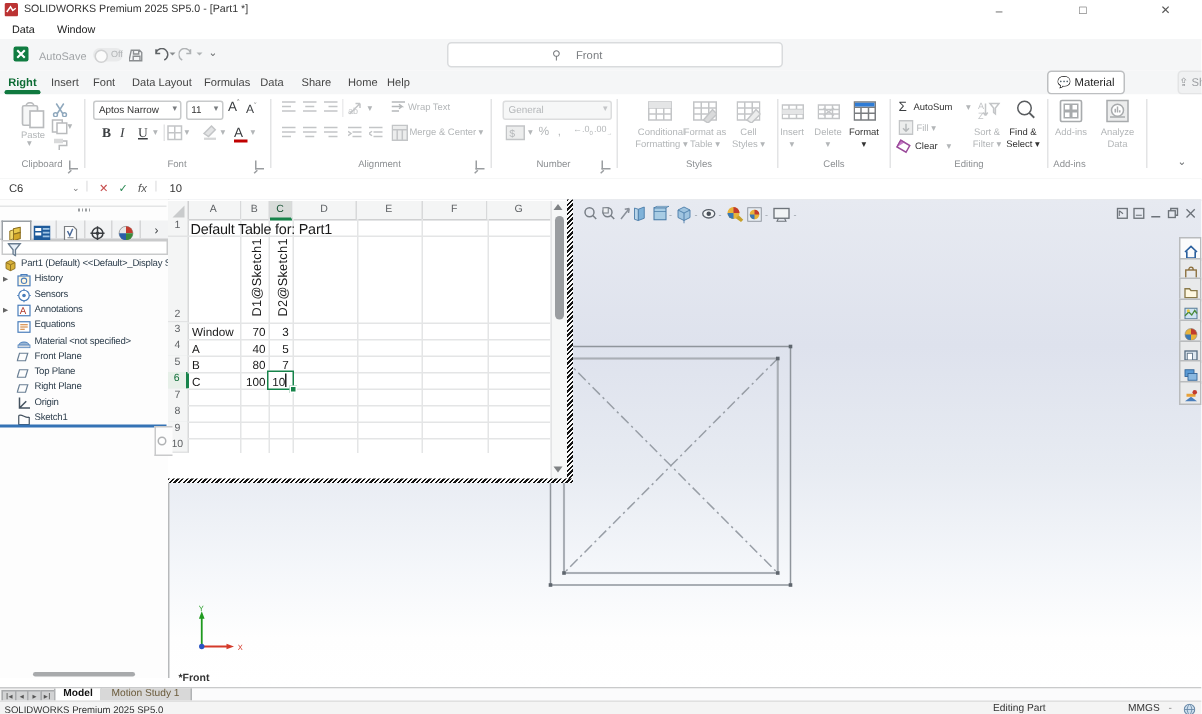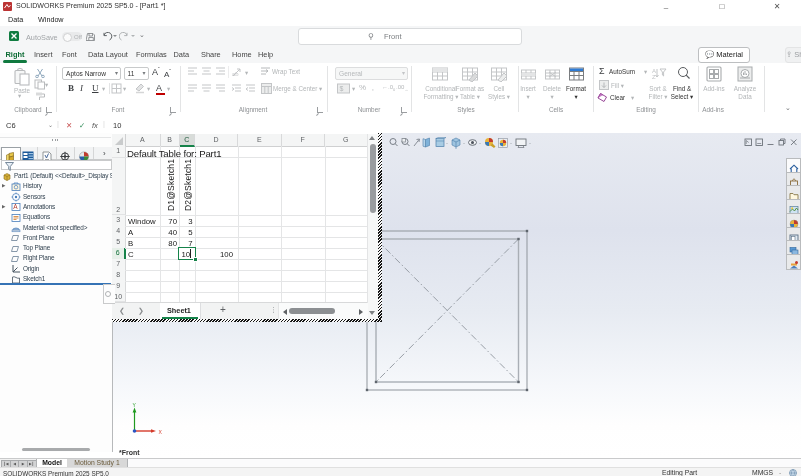--- a/index.html
+++ b/index.html
@@ -650,48 +650,35 @@
   <div class="cell" style="left:15px;top:14.5px;font-size:9.6px;letter-spacing:-0.15px;">Default Table for: Part1</div>
   <div class="cell vtext" style="left:54px;top:78px;">D1@Sketch1</div>
   <div class="cell vtext" style="left:70.5px;top:78px;">D2@Sketch1</div>
   <div class="cell" style="left:16px;top:83.5px;">Window</div>
   <div class="cell" style="left:16px;top:94.5px;">A</div>
   <div class="cell" style="left:16px;top:105.5px;">B</div>
   <div class="cell" style="left:16px;top:116.5px;">C</div>
   <div class="cell num" style="left:48px;top:83.5px;width:17px;">70</div>
   <div class="cell num" style="left:48px;top:94.5px;width:17px;">40</div>
   <div class="cell num" style="left:48px;top:105.5px;width:17px;">80</div>
-  <div class="cell num" style="left:64px;top:116.5px;width:17px;padding-left:40px;">100</div>
+  <div class="cell num" style="left:48px;top:116.5px;width:17px;">100</div>
   <div class="cell num" style="left:67px;top:83.5px;width:13.5px;">3</div>
   <div class="cell num" style="left:67px;top:94.5px;width:13.5px;">5</div>
   <div class="cell num" style="left:67px;top:105.5px;width:13.5px;">7</div>
 
   <div class="abs" style="left:65.5px;top:114px;width:16px;height:10.5px;border:1.3px solid #16834a;background:#fff;"></div>
   <div class="cell" style="left:69.5px;top:116.5px;">10</div>
   <div class="abs" style="left:77.5px;top:115.5px;width:1px;height:9px;background:#222;"></div>
   <div class="abs" style="left:80.5px;top:124px;width:3px;height:3px;background:#16834a;border:1px solid #fff;"></div>
 
   <div class="abs" style="left:255px;top:1px;width:11px;height:184.5px;background:#f6f7f7;border-left:1px solid #e3e4e5;"></div>
   <div class="abs" style="left:257px;top:3px;width:0;height:0;border-left:3.5px solid transparent;border-right:3.5px solid transparent;border-bottom:4.5px solid #7f8284;"></div>
   <div class="abs" style="left:257.5px;top:11px;width:6px;height:69px;background:#9a9da0;border-radius:3px;"></div>
   <div class="abs" style="left:257px;top:178px;width:0;height:0;border-left:3.5px solid transparent;border-right:3.5px solid transparent;border-top:4.5px solid #7f8284;"></div>
 
-  <div class="abs" id="tabbar">
-    <span class="abs" style="left:7px;top:4.5px;color:#8a8d8f;font-size:7px;">❮</span>
-    <span class="abs" style="left:26px;top:4.5px;color:#8a8d8f;font-size:7px;">❯</span>
-    <div class="abs" style="left:48px;top:0px;width:40px;height:17px;background:#fff;border-right:1px solid #dddee0;"></div>
-    <span class="abs" style="left:55px;top:3.5px;color:#1f1f1f;font-size:7.3px;font-weight:bold;">Sheet1</span>
-    <div class="abs" style="left:50px;top:14.5px;width:36px;height:2px;background:#16834a;"></div>
-    <span class="abs" style="left:108px;top:1.5px;color:#5f6265;font-size:10px;">+</span>
-    <span class="abs" style="left:158px;top:3px;color:#7f8284;font-size:7px;">⋮</span>
-    <div class="abs" style="left:166px;top:0px;width:89px;height:17px;background:#fafbfb;border-left:1px solid #e3e4e5;"></div>
-    <div class="abs" style="left:171px;top:6px;width:0;height:0;border-top:3px solid transparent;border-bottom:3px solid transparent;border-right:4px solid #5f6265;"></div>
-    <div class="abs" style="left:177px;top:5px;width:46px;height:6px;background:#8c8f92;border-radius:3px;"></div>
-    <div class="abs" style="left:247px;top:6px;width:0;height:0;border-top:3px solid transparent;border-bottom:3px solid transparent;border-left:4px solid #5f6265;"></div>
-  </div>
 </div>
 <div class="abs" id="hatchR"></div>
 <div class="abs" id="hatchB"></div>
 <div class="abs" style="left:103px;top:284px;width:11px;height:18px;background:#fdfdfd;border:1px solid #c9cacb;border-right:none;z-index:5;"></div>
 <div class="abs" style="left:105px;top:291px;width:4px;height:4px;border:1px solid #b0b2b4;border-radius:50%;background:#fff;z-index:6;"></div>
 
 <div class="abs" id="mtabs">
   <div class="mnav" style="left:1px;"><span>┃◀</span></div>
   <div class="mnav" style="left:9.5px;"><span>◀</span></div>
   <div class="mnav" style="left:18px;"><span>▶</span></div>

